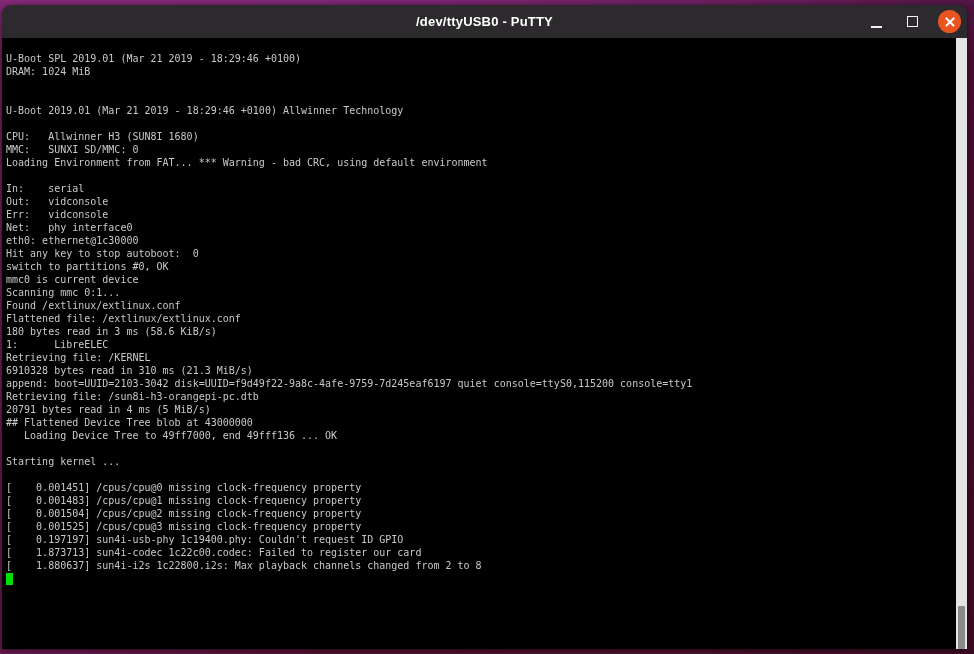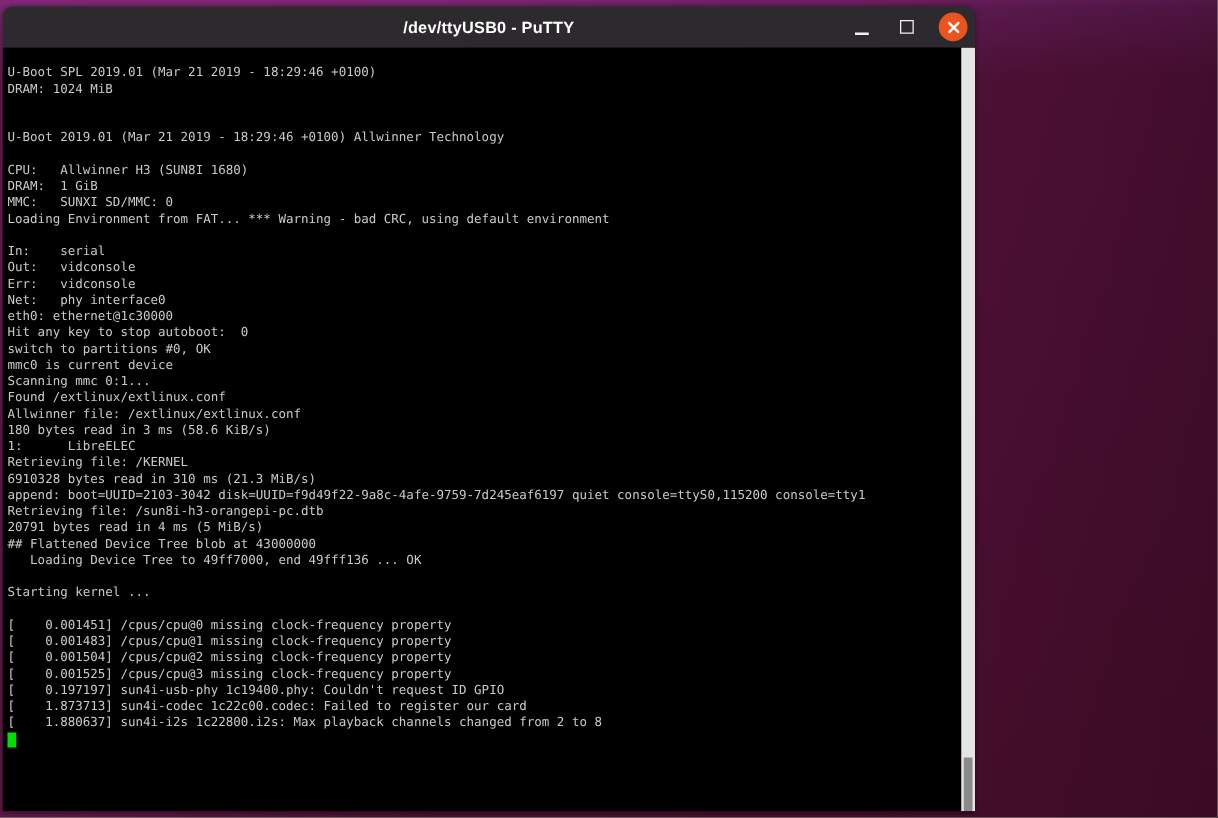--- a/index.html
+++ b/index.html
@@ -18,21 +18,21 @@
     height: 654px;
     background:
       linear-gradient(90deg, rgba(142,42,126,0.35) 0%, rgba(74,14,42,0.0) 35%, rgba(60,10,40,0.25) 70%, rgba(40,6,24,0.5) 100%),
       linear-gradient(180deg, #7e2775 0px, #6e2266 6px, #5c1440 60px, #54123a 330px, #4c102e 100%);
   }
 
   .window {
     position: absolute;
     left: 2px;
     top: 5px;
-    width: 778px;
+    width: 965px;
     height: 644px;
     border-radius: 9px 9px 0 0;
     overflow: hidden;
     display: flex;
     flex-direction: column;
     box-shadow: 0 1px 4px rgba(0,0,0,0.5);
   }
 
   
   .titlebar {
@@ -181,35 +181,34 @@
 
     <div class="terminal">
       <div class="term-text">
           <div class="line">U-Boot SPL 2019.01 (Mar 21 2019 - 18:29:46 +0100)</div>
           <div class="line">DRAM: 1024 MiB</div>
           <div class="line"></div>
           <div class="line"></div>
           <div class="line">U-Boot 2019.01 (Mar 21 2019 - 18:29:46 +0100) Allwinner Technology</div>
           <div class="line"></div>
           <div class="line">CPU:   Allwinner H3 (SUN8I 1680)</div>
-          <div class="line">DRAM:  1 GiB</div>
           <div class="line">MMC:   SUNXI SD/MMC: 0</div>
           <div class="line">Loading Environment from FAT... *** Warning - bad CRC, using default environment</div>
           <div class="line"></div>
           <div class="line">In:    serial</div>
           <div class="line">Out:   vidconsole</div>
           <div class="line">Err:   vidconsole</div>
           <div class="line">Net:   phy interface0</div>
           <div class="line">eth0: ethernet@1c30000</div>
           <div class="line">Hit any key to stop autoboot:  0</div>
           <div class="line">switch to partitions #0, OK</div>
           <div class="line">mmc0 is current device</div>
           <div class="line">Scanning mmc 0:1...</div>
           <div class="line">Found /extlinux/extlinux.conf</div>
-          <div class="line">Allwinner file: /extlinux/extlinux.conf</div>
+          <div class="line">Flattened file: /extlinux/extlinux.conf</div>
           <div class="line">180 bytes read in 3 ms (58.6 KiB/s)</div>
           <div class="line">1:      LibreELEC</div>
           <div class="line">Retrieving file: /KERNEL</div>
           <div class="line">6910328 bytes read in 310 ms (21.3 MiB/s)</div>
           <div class="line">append: boot=UUID=2103-3042 disk=UUID=f9d49f22-9a8c-4afe-9759-7d245eaf6197 quiet console=ttyS0,115200 console=tty1</div>
           <div class="line">Retrieving file: /sun8i-h3-orangepi-pc.dtb</div>
           <div class="line">20791 bytes read in 4 ms (5 MiB/s)</div>
           <div class="line">## Flattened Device Tree blob at 43000000</div>
           <div class="line">   Loading Device Tree to 49ff7000, end 49fff136 ... OK</div>
           <div class="line"></div>

